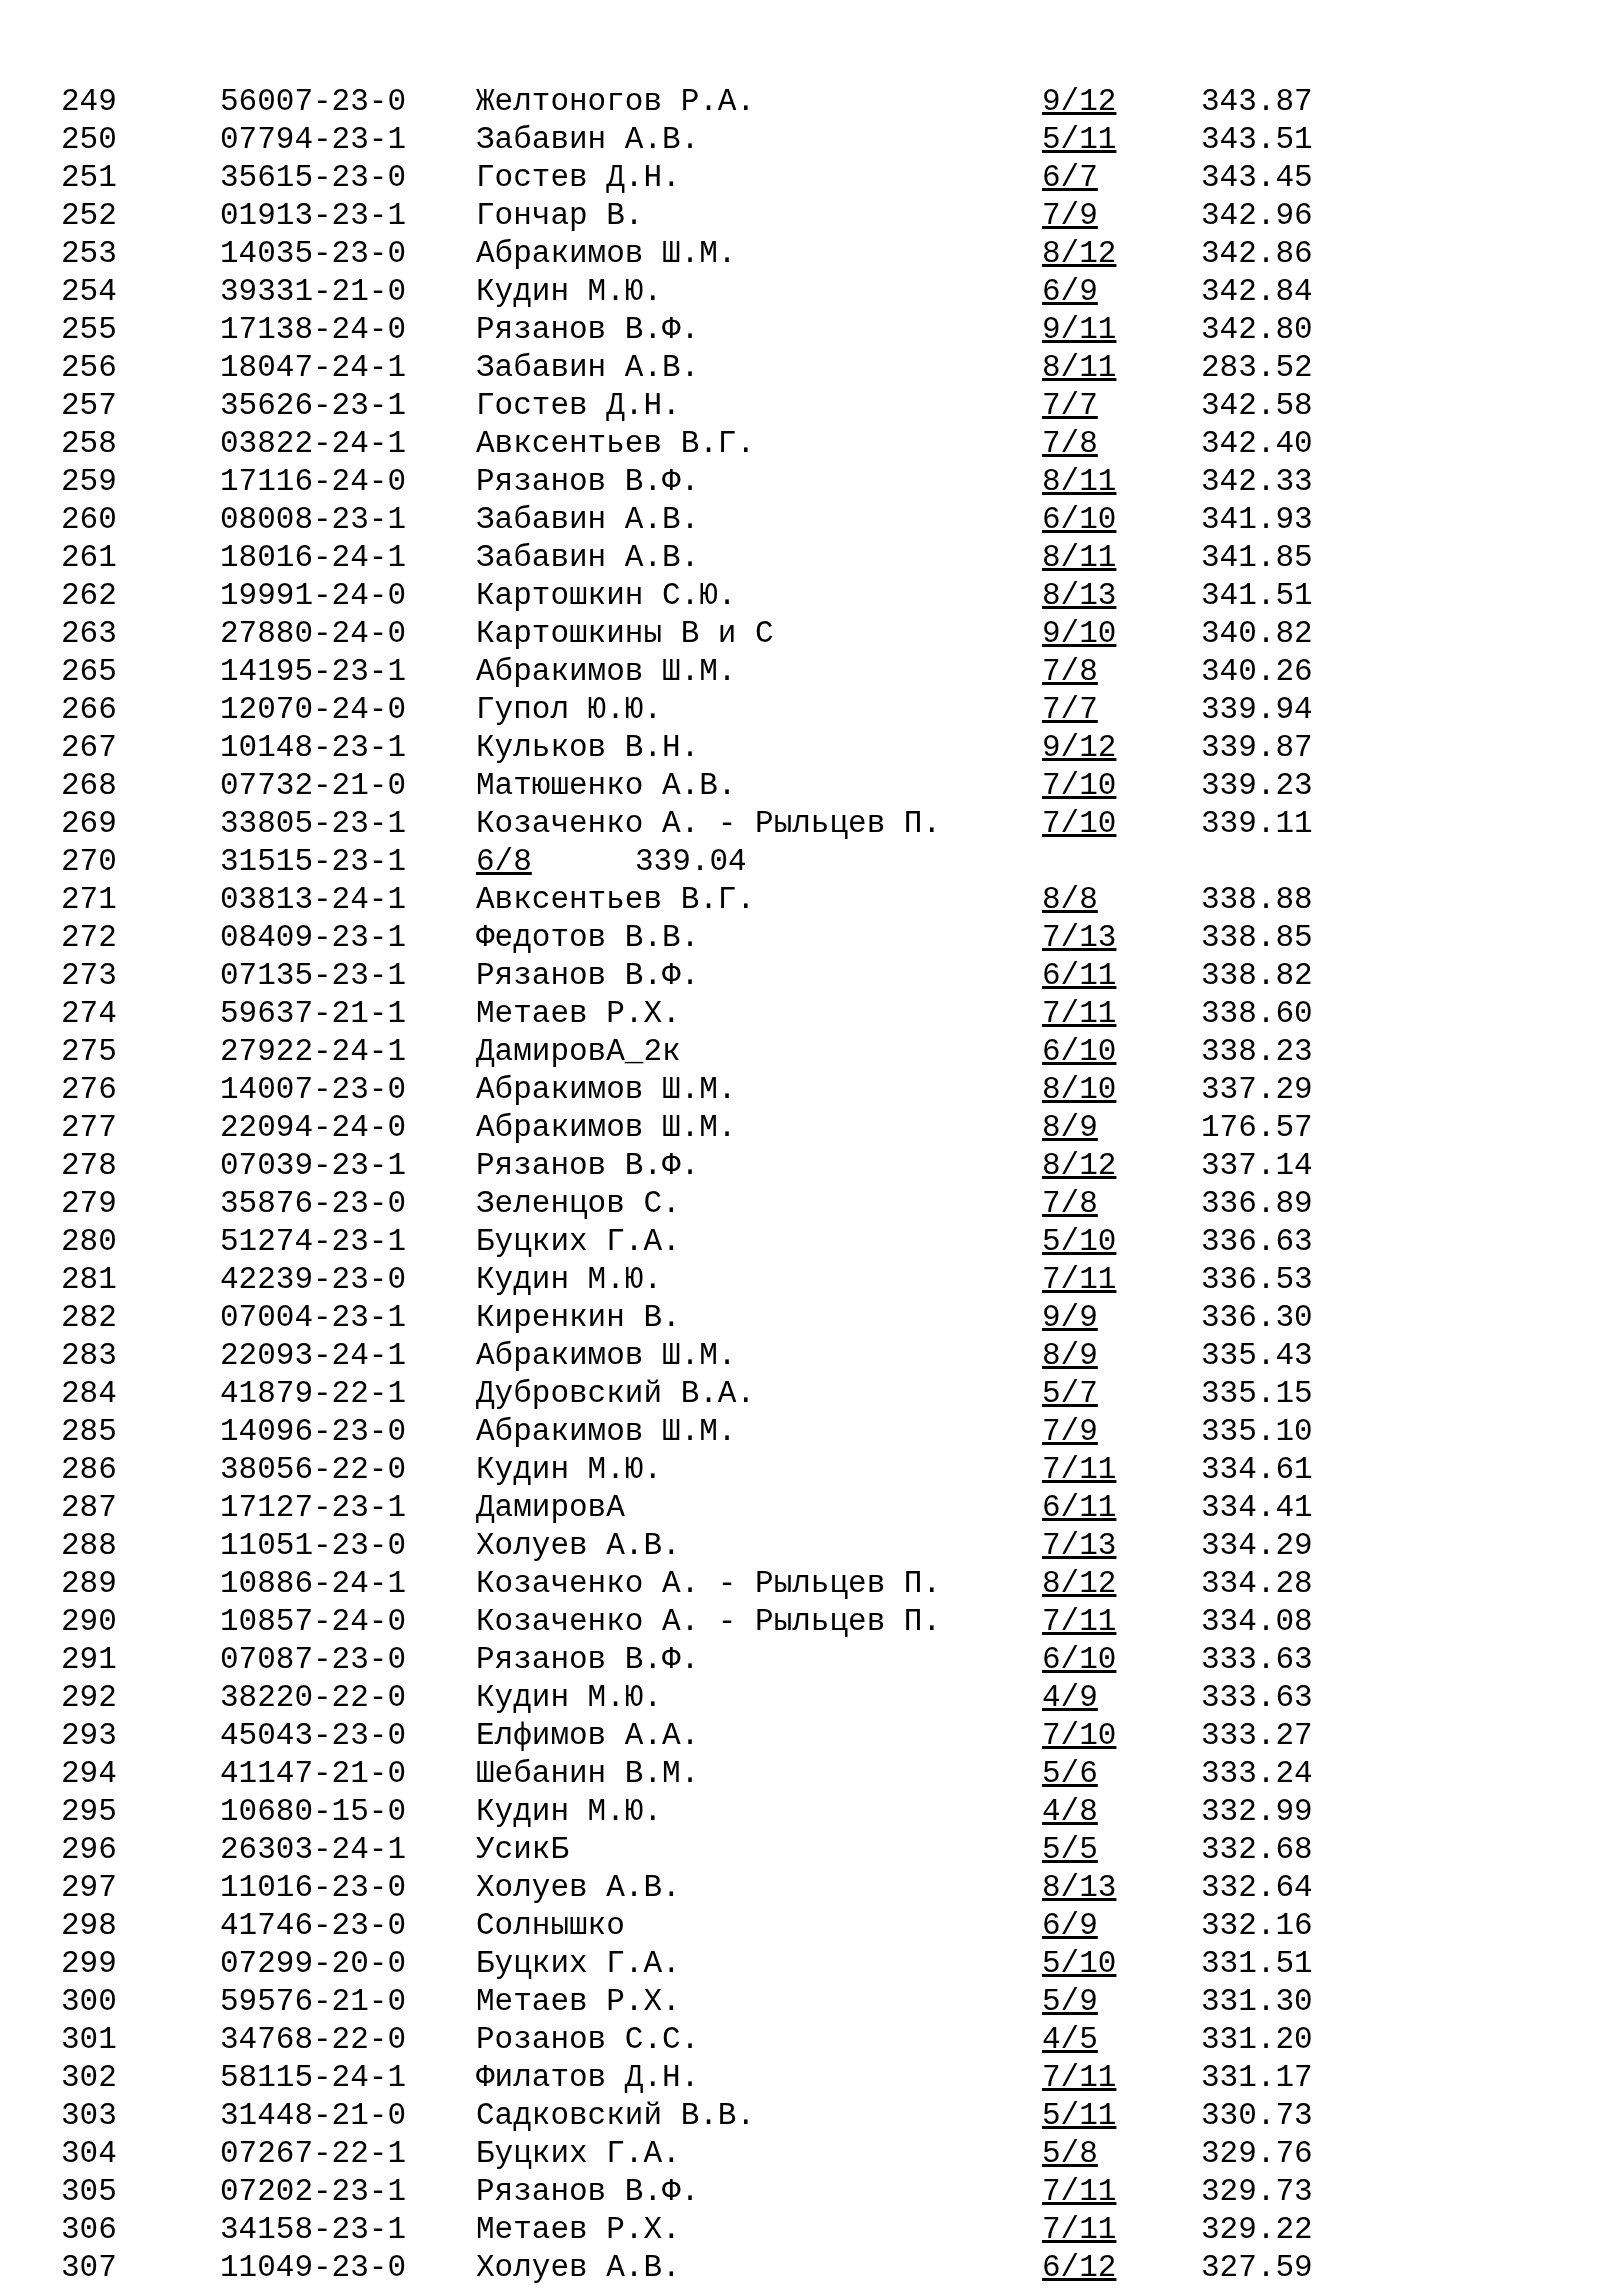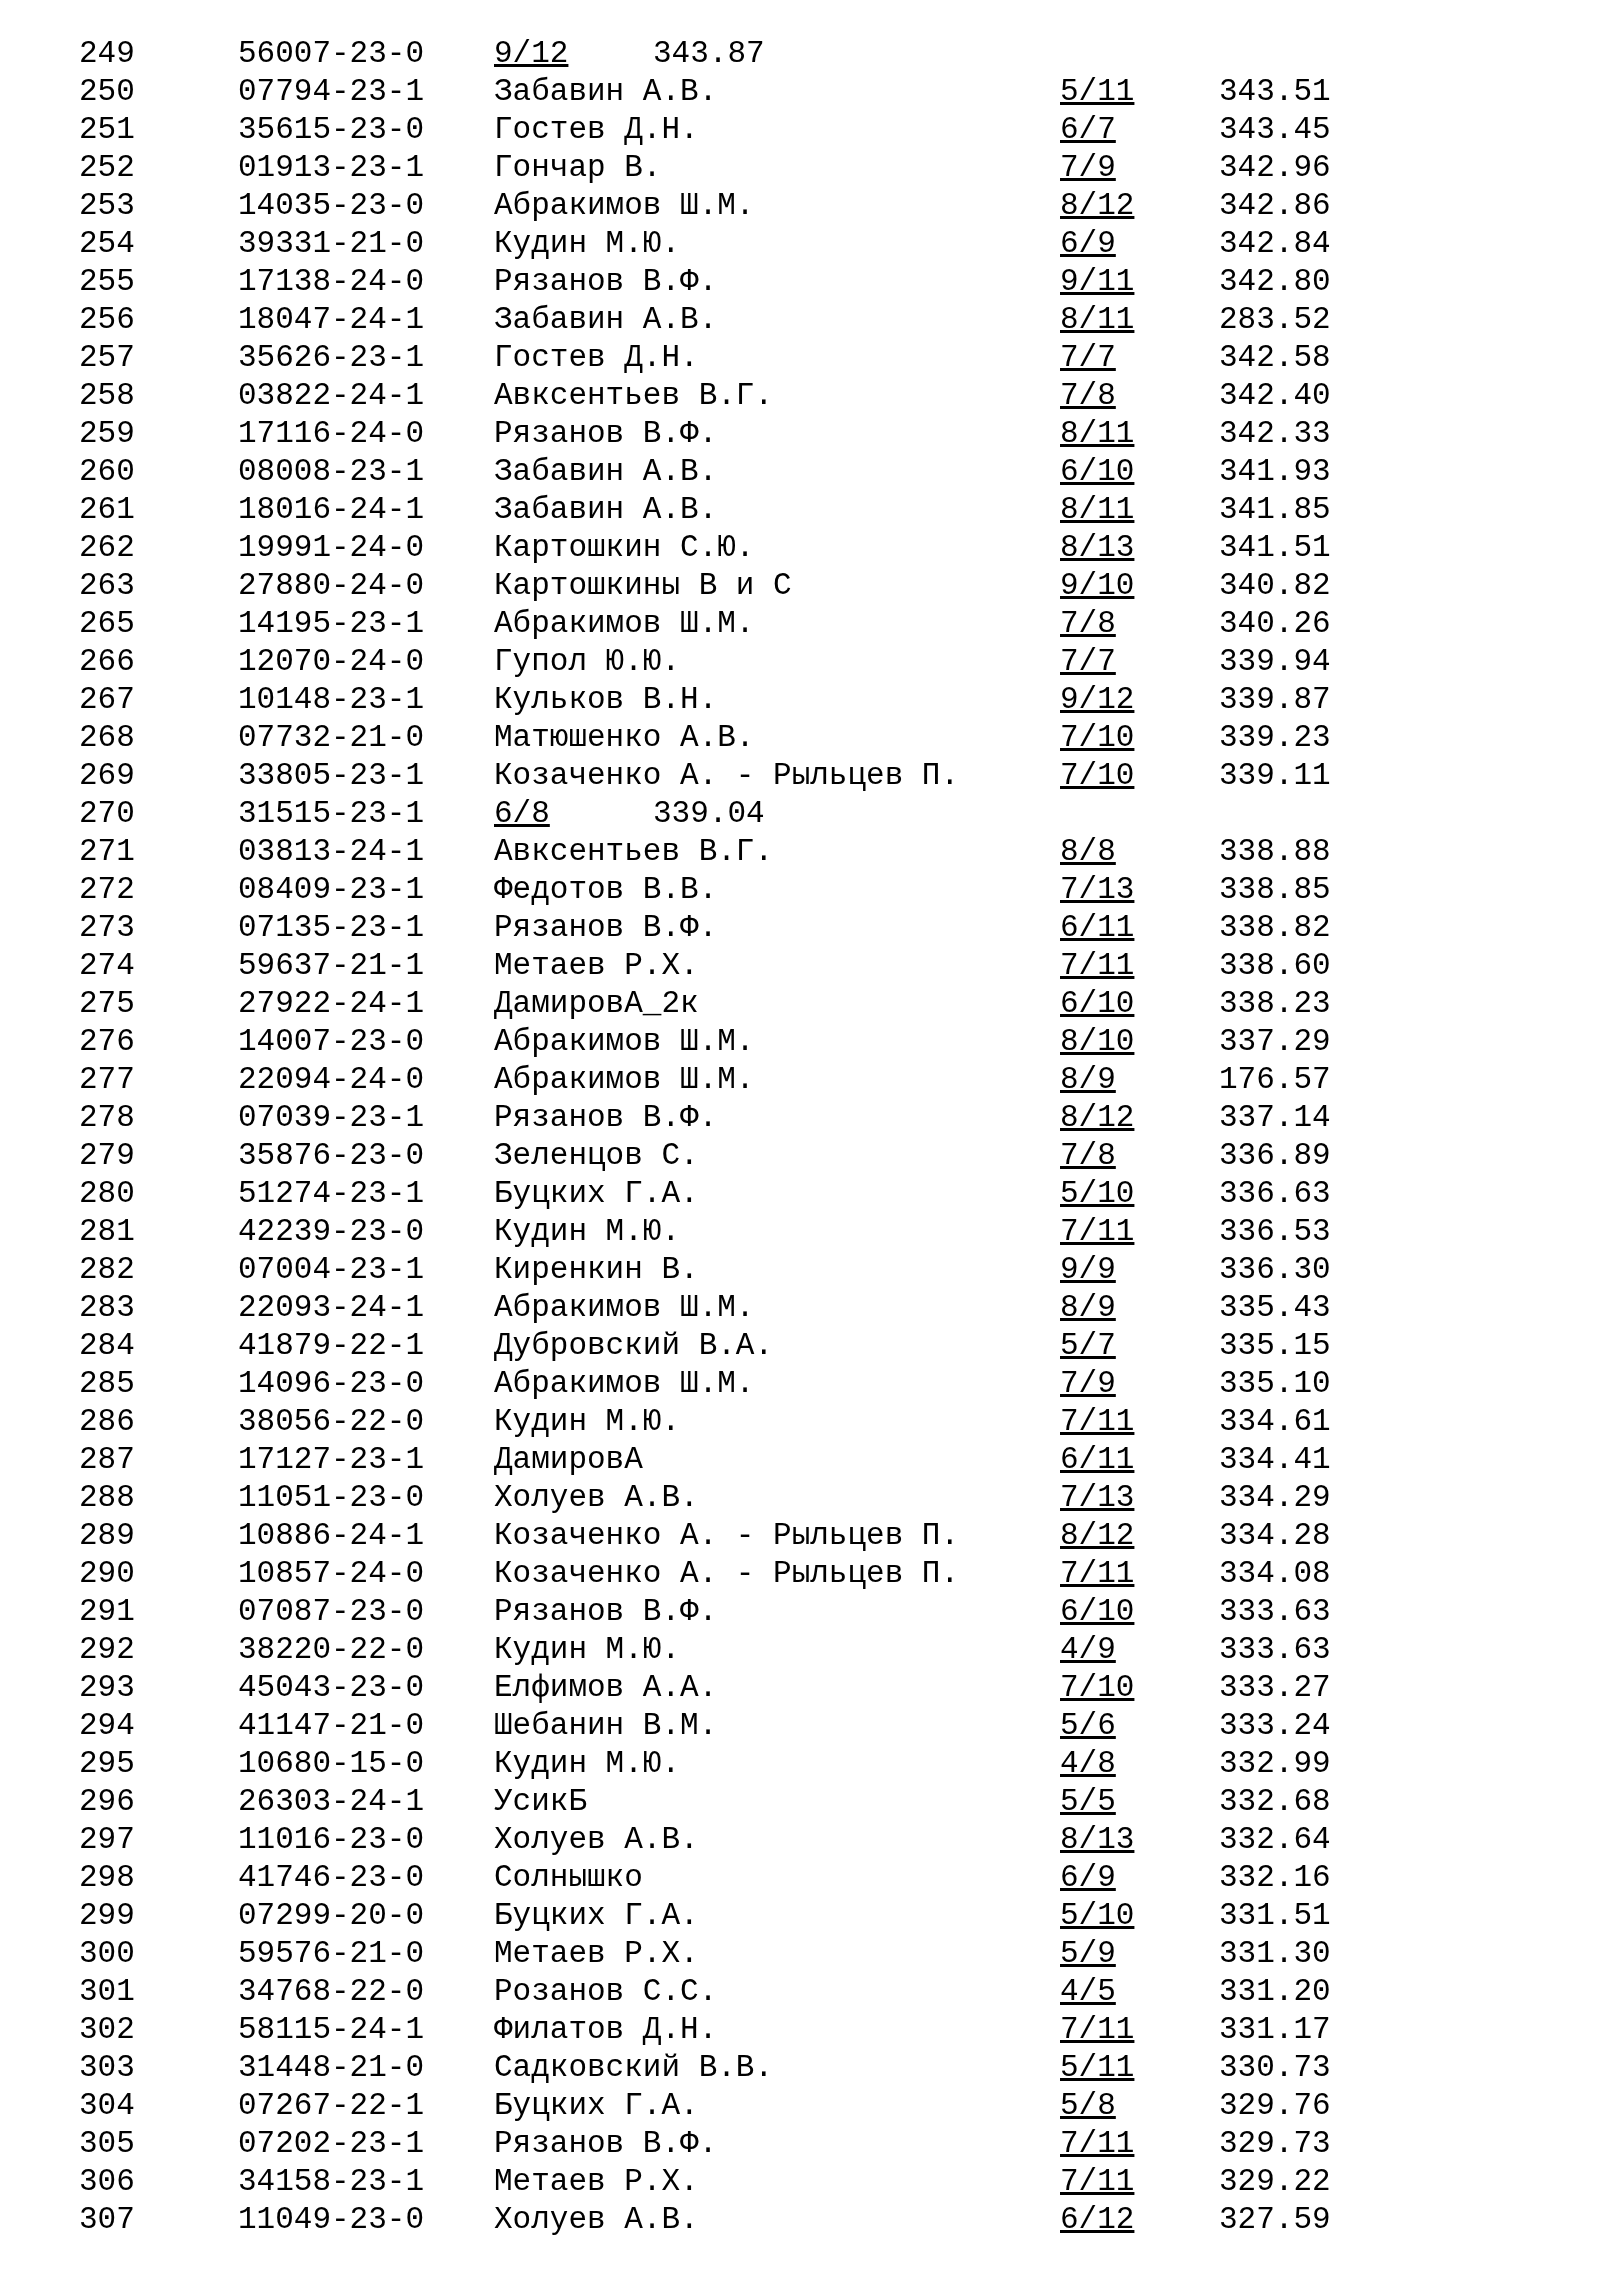--- a/index.html
+++ b/index.html
@@ -10,22 +10,23 @@
   body {
     width: 1621px;
     height: 2293px;
     overflow: hidden;
     font-family: "Liberation Mono", "DejaVu Sans Mono", monospace;
     font-size: 31px;
     color: #000000;
   }
   .doc {
     padding-top: 35px;
-    padding-left: 79px;
+    padding-left: 61px;
     padding-right: 19.6px;
+    margin-top: 48px;
   }
   .row {
     display: flex;
     align-items: baseline;
     height: 38px;
     line-height: 38px;
     white-space: pre;
   }
   .c-rank   { width: 159px; flex: 0 0 auto; }
   .c-id     { width: 256px; flex: 0 0 auto; }
@@ -33,20 +34,21 @@
   .c-games  { width: 159px; flex: 0 0 auto; text-decoration: underline; }
   .c-rating { flex: 0 0 auto; }
 </style>
 </head>
 <body>
 
 <div class="doc">
   <div class="row">
     <span class="c-rank">249</span>
     <span class="c-id">56007-23-0</span>
+    <span class="c-name">Желтоногов Р.А.</span>
     <span class="c-games">9/12</span>
     <span class="c-rating">343.87</span>
   </div>
 
   <div class="row">
     <span class="c-rank">250</span>
     <span class="c-id">07794-23-1</span>
     <span class="c-name">Забавин А.В.</span>
     <span class="c-games">5/11</span>
     <span class="c-rating">343.51</span>

